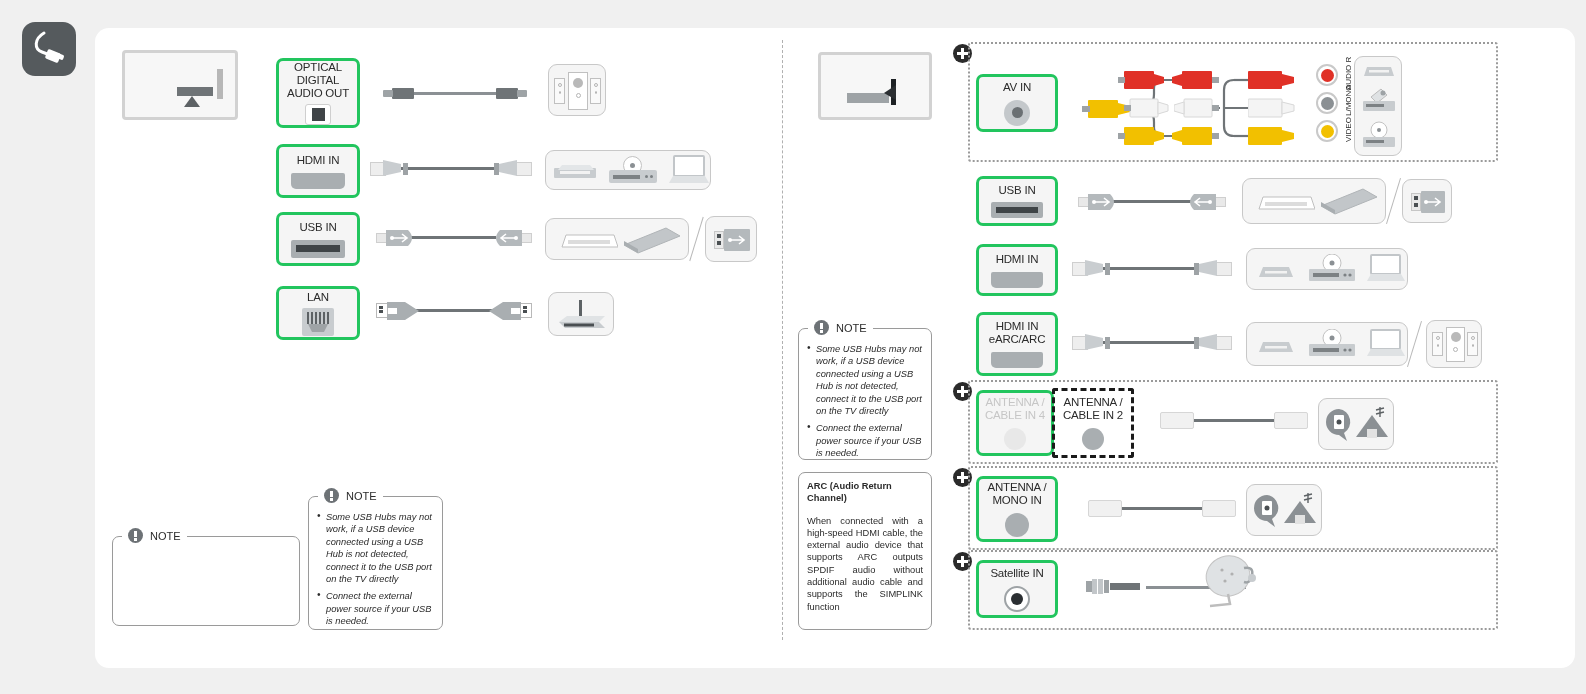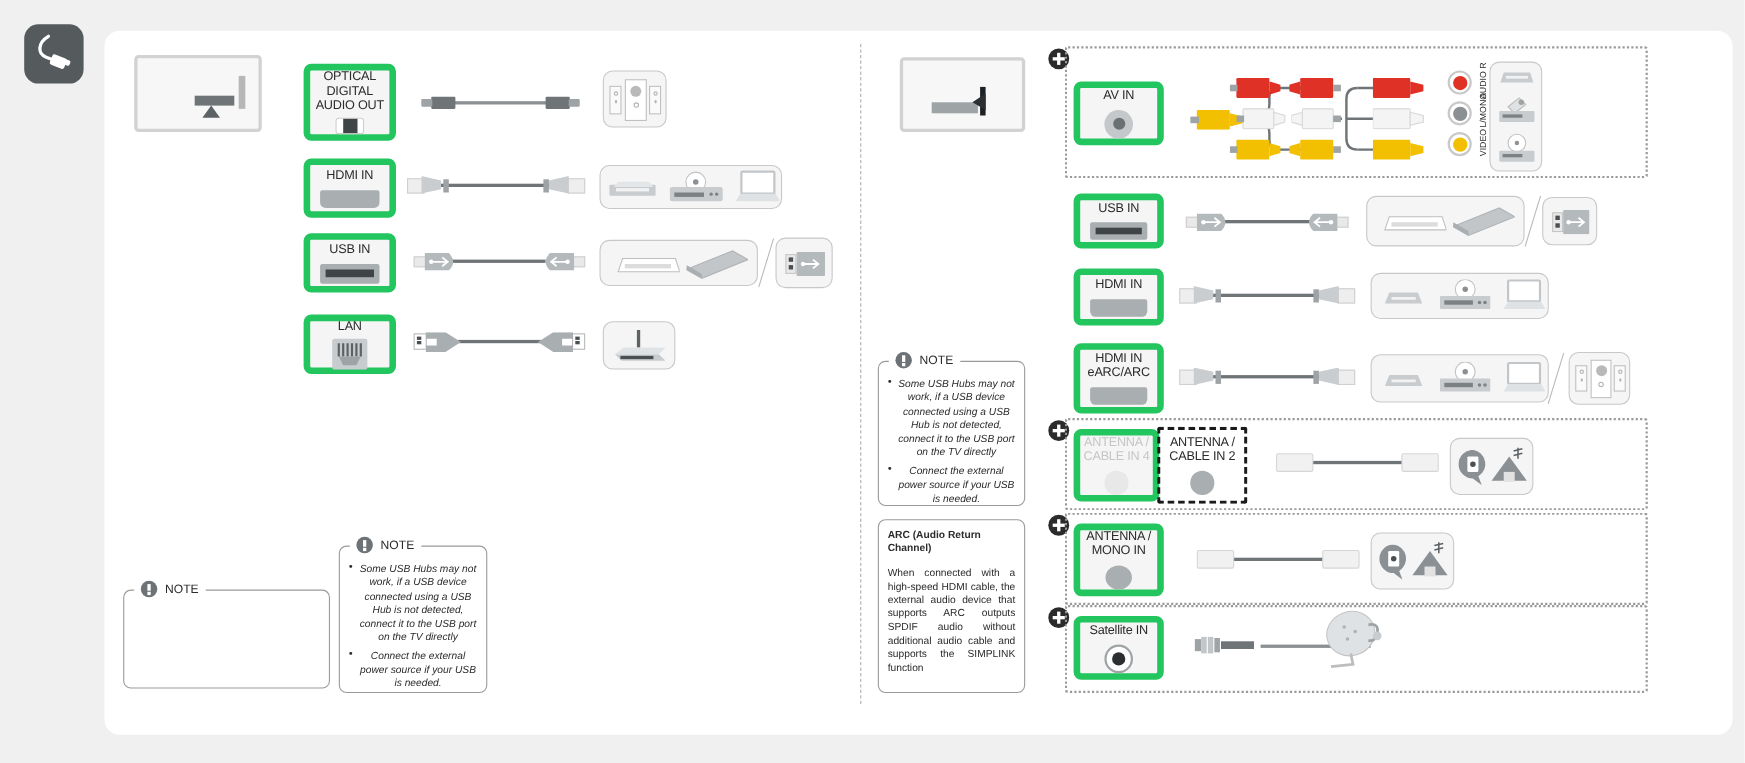--- a/index.html
+++ b/index.html
@@ -20,21 +20,21 @@
     position: absolute; left: 22px; top: 22px;
     width: 54px; height: 54px;
     background: #555a5d; border-radius: 13px;
   }
   .badge svg { position: absolute; left: 8px; top: 7px; }
 
   
   .port {
     position: absolute;
     background: #f5f5f5;
-    border: 6px solid #22c55e;
+    border: 3px solid #22c55e;
     border-radius: 7px;
     display: flex; flex-direction: column;
     align-items: center; justify-content: center;
     color: #2b2b2b;
     text-align: center;
   }
   .port .lbl { font-size: 11.5px; line-height: 13px; letter-spacing: -0.2px; }
   .port.dim { color: #c6c6c6; }
   .devbox {
     position: absolute;
@@ -73,21 +73,20 @@
   }
   .plus:before { left: 4px; top: 8px; width: 11px; height: 3px; }
   .plus:after  { left: 8px; top: 4px; width: 3px; height: 11px; }
 
   
   .note {
     position: absolute;
     border: 1px solid #9a9a9a;
     border-radius: 7px;
     background: #fff;
-    text-align: center;
   }
   .note-hd {
     position: absolute; top: -9px; left: 9px;
     background: #fff; padding: 0 6px;
     display: flex; align-items: center; gap: 7px;
   }
   .note-hd .ex {
     width: 15px; height: 15px; border-radius: 50%;
     background: #6d7276; position: relative;
   }

